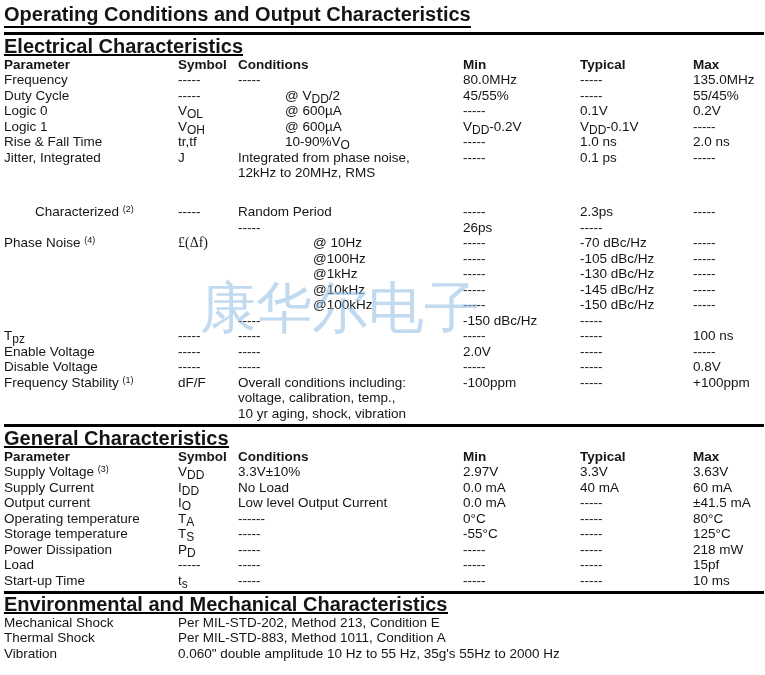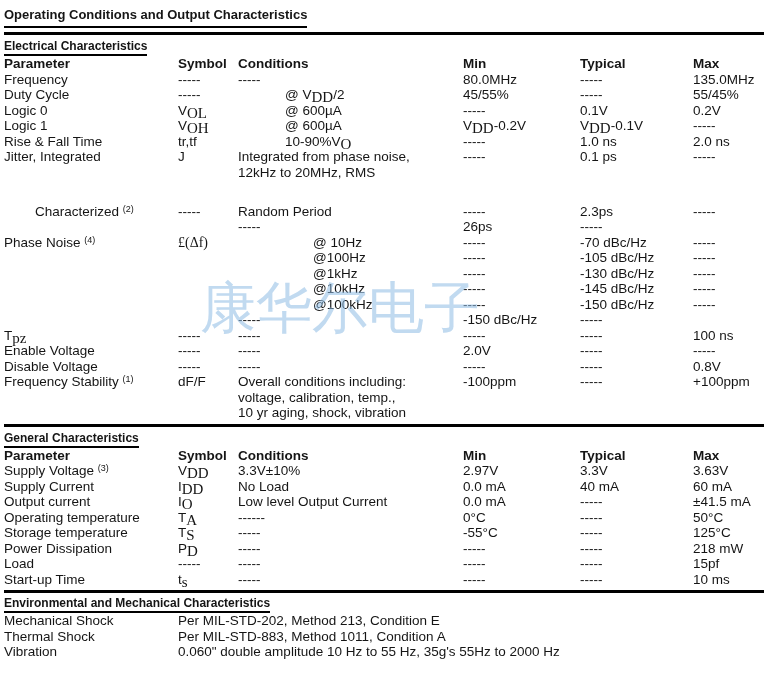--- a/index.html
+++ b/index.html
@@ -4,41 +4,41 @@
 <style>
   html,body { margin:0; padding:0; }
   body {
     width:765px; height:675px; overflow:hidden; position:relative;
     background:#ffffff; color:#151515;
     font-family:"Liberation Sans","DejaVu Sans",sans-serif;
     font-size:13.5px; line-height:15.5px;
   }
   .page { padding:4px 0 0 4px; position:relative; }
   .title {
-    display:inline-block; font-size:13px; font-weight:bold; line-height:21px;
+    display:inline-block; font-size:20px; font-weight:bold; line-height:21px;
     border-bottom:2.5px solid #000; padding-bottom:1px;
   }
   .rule { height:3px; background:#000; margin-right:1px; }
   #rule-top { margin-top:4px; }
   #rule-general, #rule-env { margin-top:3px; }
   .sect-heading {
-    display:inline-block; font-weight:bold; font-size:12px; line-height:16px;
+    display:inline-block; font-weight:bold; font-size:20px; line-height:16px;
     border-bottom:2px solid #000; margin-top:3px;
   }
   #sec-env .sect-heading { margin-top:2px; }
   .trow { display:grid; grid-template-columns:174px 60px 225px 117px 113px 1fr; align-items:start; }
   .trow.env { grid-template-columns:174px 1fr; }
   .cell { min-height:15.5px; }
   .bold .cell { font-weight:bold; }
   .ci1 { padding-left:47px; }
   .ci2 { padding-left:75px; }
   .pi1 { padding-left:31px; }
   .gap { margin-top:8px; }
   .serif { font-family:"Liberation Serif","DejaVu Serif",serif; font-size:14px; }
-  sub { font-size:15px; line-height:0; vertical-align:-3px;font-family:Liberation Serif, serif; }
+  sub { font-size:12px; line-height:0; vertical-align:-3px; }
   sup { font-size:9px; line-height:0; vertical-align:4px; }
   .watermark {
     position:absolute; left:200px; top:266px; z-index:5;
     font-size:56px; line-height:84px; font-weight:400; white-space:nowrap;
     opacity:0.55; pointer-events:none; letter-spacing:0;
   }
 </style>
 </head>
 <body>
 
@@ -247,21 +247,21 @@
           <div class="cell">0.0 mA</div>
           <div class="cell">-----</div>
           <div class="cell">±41.5 mA</div>
         </div>
         <div class="trow">
           <div class="cell">Operating temperature</div>
           <div class="cell">T<sub>A</sub></div>
           <div class="cell">------</div>
           <div class="cell">0°C</div>
           <div class="cell">-----</div>
-          <div class="cell">50°C</div>
+          <div class="cell">80°C</div>
         </div>
         <div class="trow">
           <div class="cell">Storage temperature</div>
           <div class="cell">T<sub>S</sub></div>
           <div class="cell">-----</div>
           <div class="cell">-55°C</div>
           <div class="cell">-----</div>
           <div class="cell">125°C</div>
         </div>
         <div class="trow">

